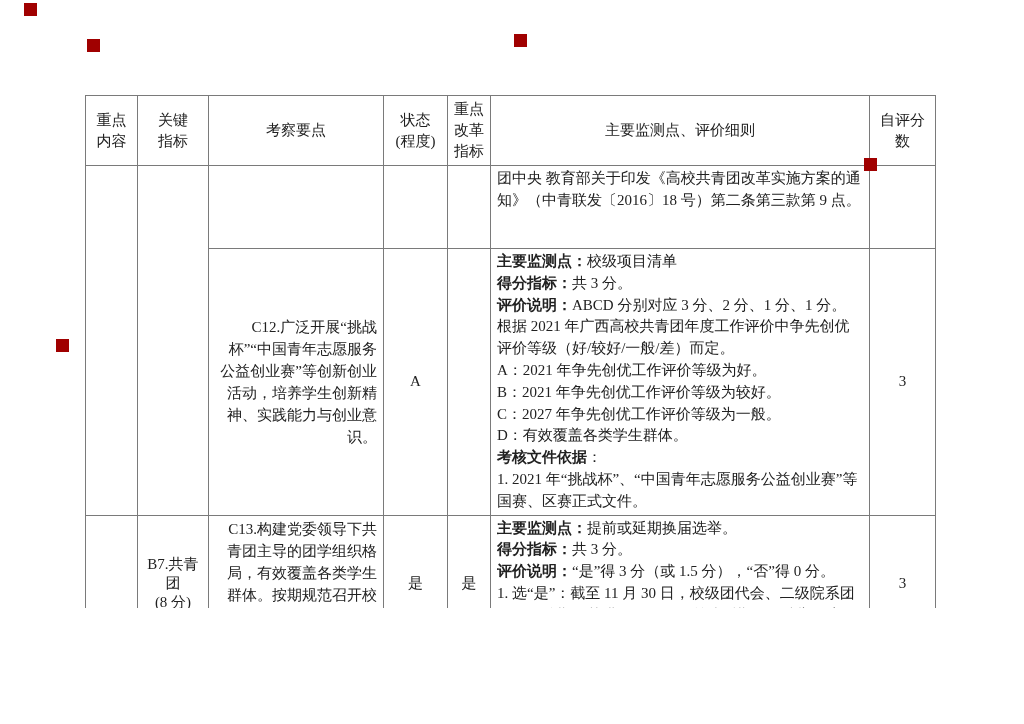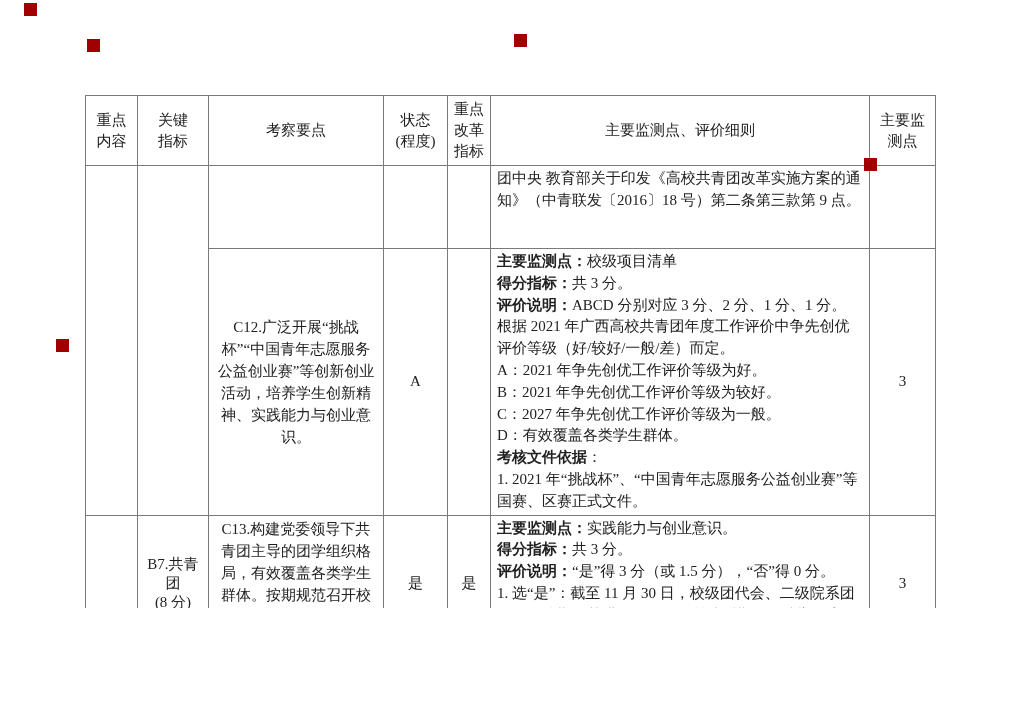--- a/index.html
+++ b/index.html
@@ -24,21 +24,21 @@
     overflow:hidden;
   }
   .eval th{text-align:center;line-height:21px;}
   .pre{white-space:pre-line;}
   tr.hdr{height:70px;}
   tr.row1{height:83px;}
   tr.row2{height:262px;}
   tr.row3{height:121px;}
   td.top{vertical-align:top;margin-left:12px;}
   td.center{text-align:center;}
-  td.point{line-height:22px;text-align:center;}
+  td.point{line-height:22px;text-align:right;}
   td.rich{vertical-align:top;}
   .rich p{margin:0;line-height:21.8px;text-align:left;}
   .rich b{font-weight:bold;text-align:right;}
   .clip{max-height:114px;overflow:hidden;}
 
   .footer{
     position:absolute;left:117px;top:644px;
     font-size:16px;letter-spacing:1px;color:#15803d;margin-top:26px;
   }
   .marker{position:absolute;width:13px;height:13px;}
@@ -64,21 +64,21 @@
 内容</th>
       <th class="pre">关键
 指标</th>
       <th>考察要点</th>
       <th class="pre">状态
 (程度)</th>
       <th class="pre">重点
 改革
 指标</th>
       <th>主要监测点、评价细则</th>
-      <th>主要监测点</th>
+      <th>自评分数</th>
     </tr>
     <tr class="row1">
       <td rowspan="2"></td>
       <td rowspan="2"></td>
       <td></td>
       <td></td>
       <td></td>
       <td class="rich top">
             <div>
               <p><span>团中央 教育部关于印发《高校共青团改革实施方案的通知》（中青联发〔2016〕18 号）第二条第三款第 9 点。</span></p>
@@ -109,21 +109,21 @@
     <tr class="row3">
       <td></td>
       <td class="center pre">B7.共青
 团
 (8 分)</td>
       <td class="point top">C13.构建党委领导下共青团主导的团学组织格局，有效覆盖各类学生群体。按期规范召开校级和院系团的代表大会。</td>
       <td class="center">是</td>
       <td class="center">是</td>
       <td class="rich">
             <div class="clip">
-              <p><b>主要监测点：</b><span>实践能力与创业意识。</span></p>
+              <p><b>主要监测点：</b><span>提前或延期换届选举。</span></p>
               <p><b>得分指标：</b><span>共 3 分。</span></p>
               <p><b>评价说明：</b><span>“是”得 3 分（或 1.5 分），“否”得 0 分。</span></p>
               <p><span>1. 选“是”：截至 11 月 30 日，校级团代会、二级院系团代会均按期规范进行换届（提前或延期换届选举，应报同级</span></p>
             </div>
           </td>
       <td class="center">3</td>
     </tr>
   </tbody>
     </table>
 

